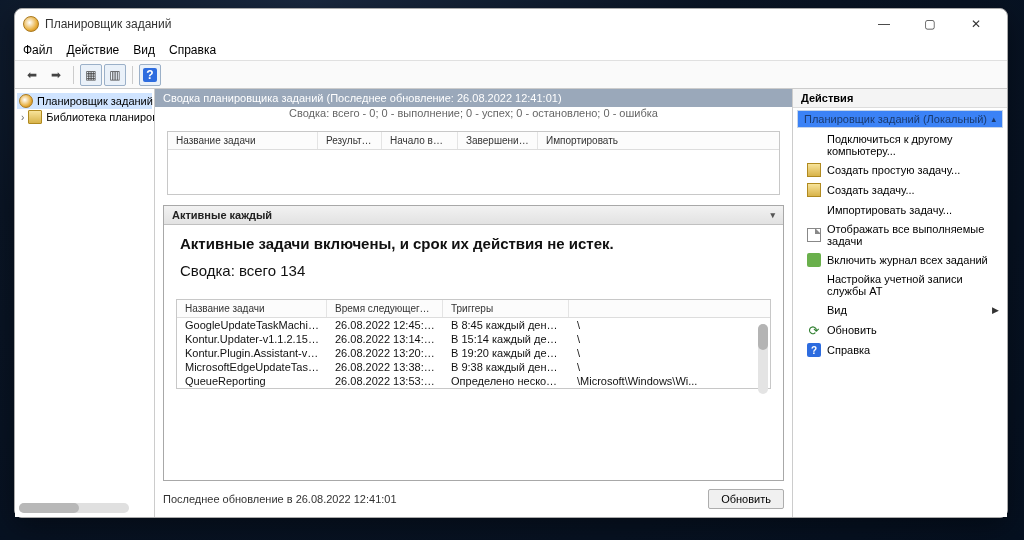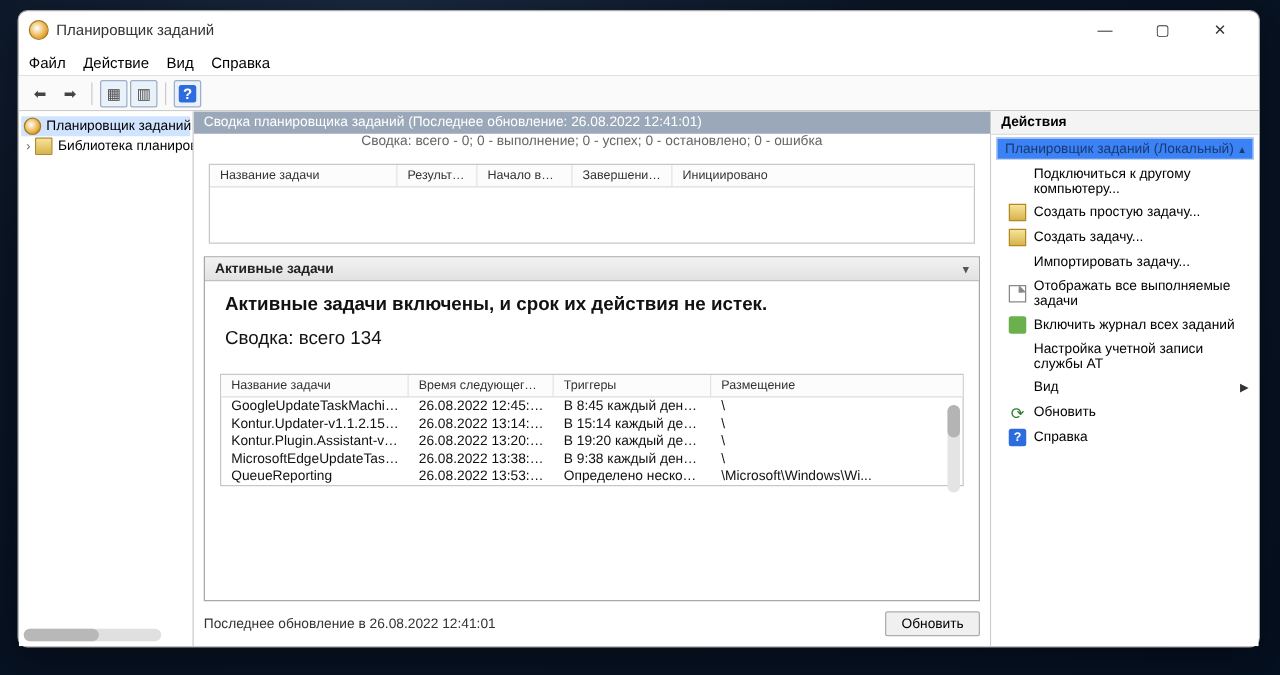--- a/index.html
+++ b/index.html
@@ -119,40 +119,39 @@
     <div class="middle">
       <div class="panehdr">Сводка планировщика заданий (Последнее обновление: 26.08.2022 12:41:01)</div>
       <div class="midbody">
         <div class="top-truncated">Сводка: всего - 0; 0 - выполнение; 0 - успех; 0 - остановлено; 0 - ошибка</div>
         <div class="tblwrap t1">
           <div class="thdr">
             <div class="c0">Название задачи</div>
             <div class="c1">Результат ...</div>
             <div class="c2">Начало выпол...</div>
             <div class="c3">Завершение в...</div>
-            <div class="c4">Инициировано</div>
+            <div class="c4">Импортировать</div>
           </div>
           <div class="t1body"></div>
         </div>
 
         <div class="section">
           <div class="secthdr">
-            <span>Активные задачи</span>
+            <span>Активные каждый</span>
             <span class="chev">▾</span>
           </div>
           <div class="secbody">
             <p style="font-weight:bold;">Активные задачи включены, и срок их действия не истек.</p>
             <p>Сводка: всего 134</p>
           </div>
           <div class="t2wrap t2">
             <div class="thdr">
               <div class="c0">Название задачи</div>
               <div class="c1">Время следующего зап...</div>
               <div class="c2">Триггеры</div>
-              <div class="c3">Размещение</div>
             </div>
             <div id="t2rows">
                 <div class="trow">
                   <div class="c0">GoogleUpdateTaskMachineUA</div>
                   <div class="c1">26.08.2022 12:45:19</div>
                   <div class="c2">В 8:45 каждый день - Ча...</div>
                   <div class="c3">\</div>
                 </div>
                 <div class="trow">
                   <div class="c0">Kontur.Updater-v1.1.2.154-S-1-5-21...</div>

